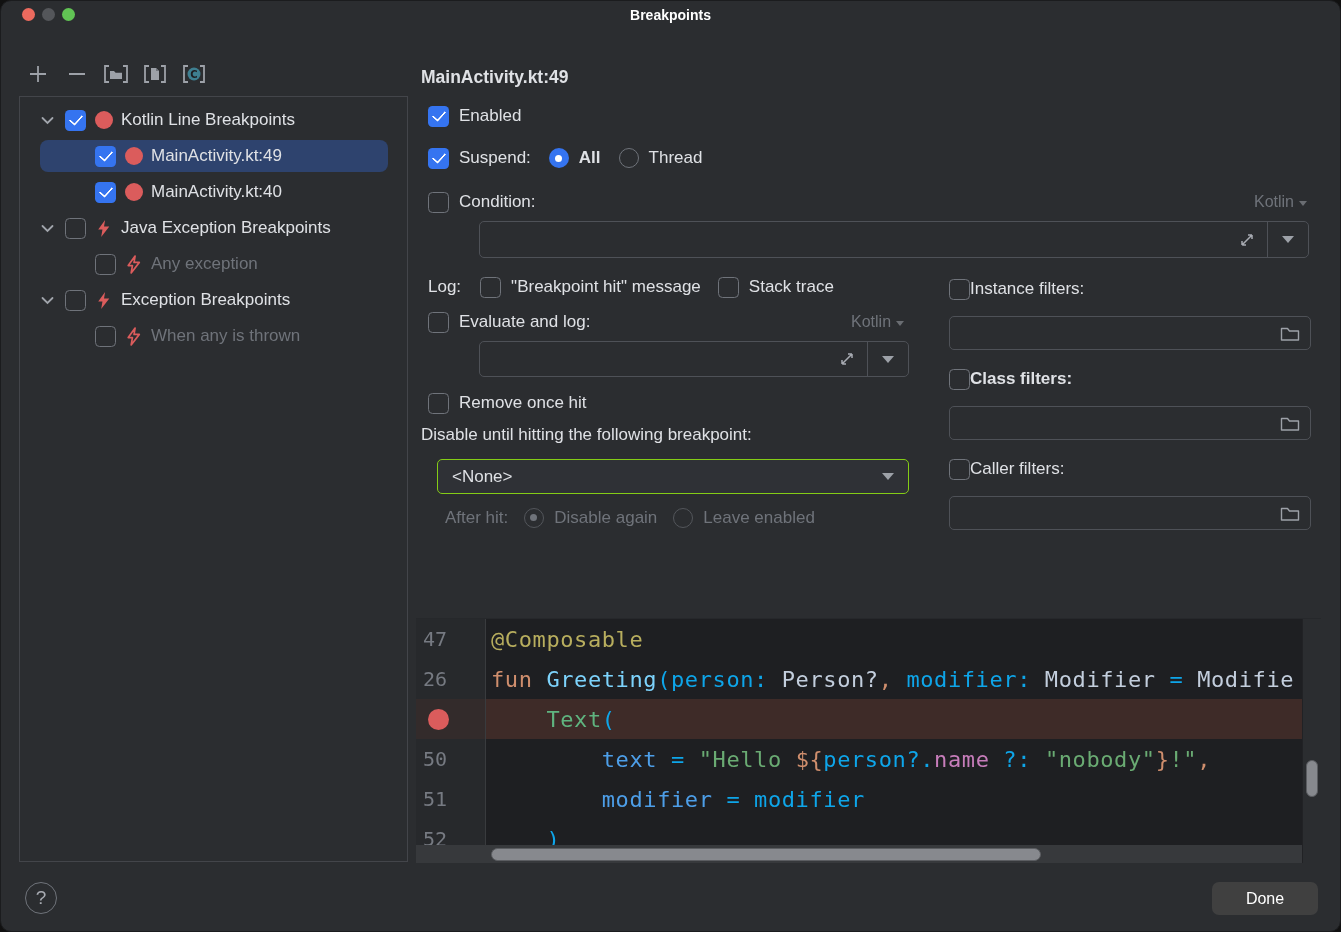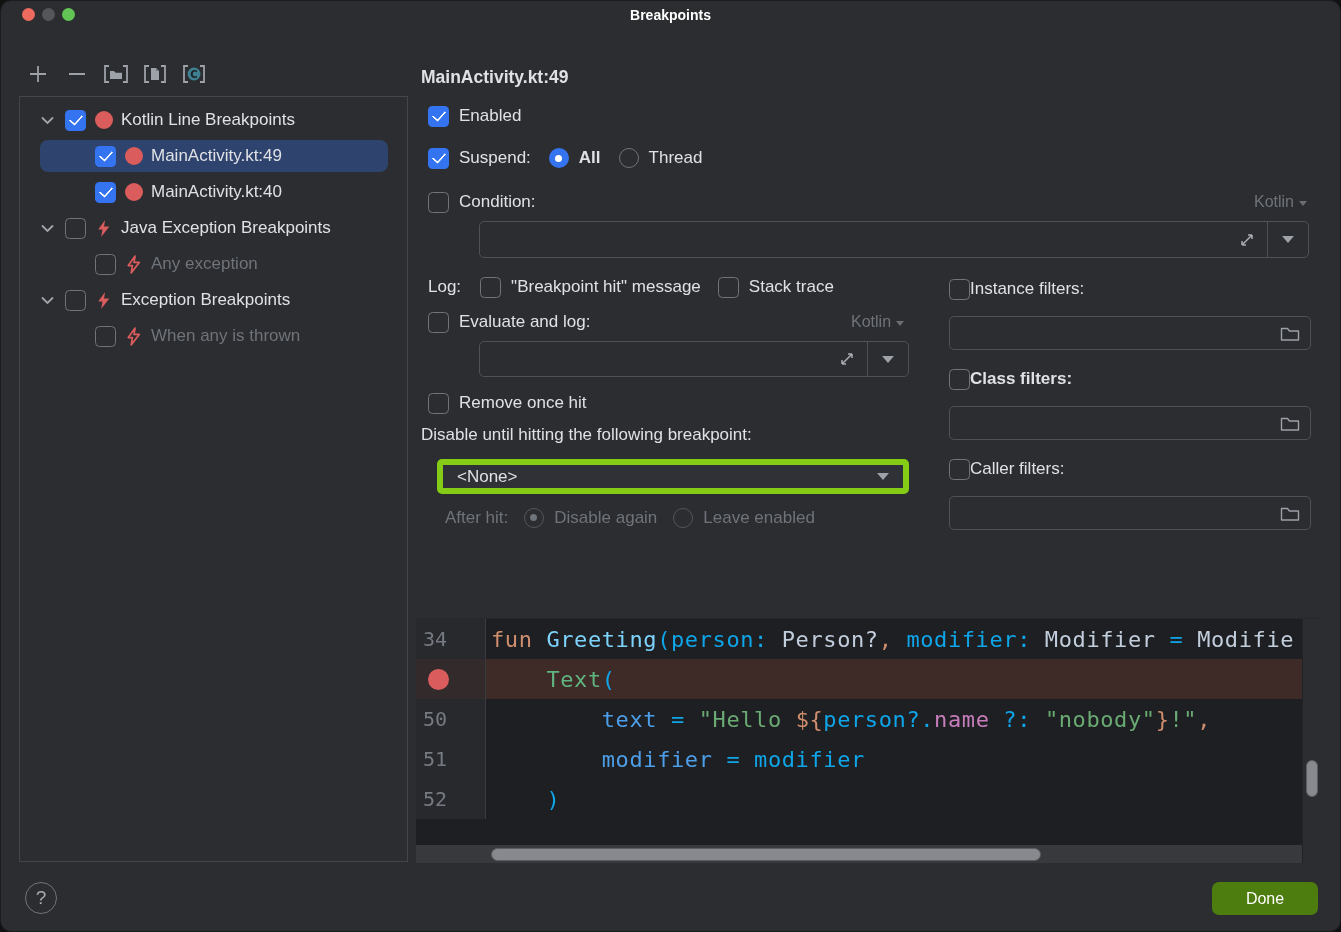--- a/index.html
+++ b/index.html
@@ -52,21 +52,21 @@
   .h1{font-size:17.5px;font-weight:700;color:#DFE1E5;}
   .frow{display:flex;align-items:center;gap:10px;font-size:17px;height:24px;}
   .lang{color:#6F737A;font-size:16px;display:flex;align-items:center;gap:5px;}
   .lang .tri{width:0;height:0;border-left:4.5px solid transparent;border-right:4.5px solid transparent;border-top:5.5px solid #6A6D72;margin-top:3px;}
   .tinput{border:1px solid #4E5157;border-radius:5px;box-sizing:border-box;display:flex;align-items:center;background:transparent;}
   .tinput .spacer{flex:1;}
   .tinput .expand{width:40px;display:flex;align-items:center;justify-content:center;align-self:stretch;}
   .tinput .divider{width:1px;align-self:stretch;background:#4E5157;}
   .tinput .combo-arrow{width:40px;display:flex;align-items:center;justify-content:center;align-self:stretch;}
   .arrow-down{width:0;height:0;border-left:6px solid transparent;border-right:6px solid transparent;border-top:7px solid #9DA1A8;}
-  .select{border:6px solid #84cc16;border-radius:5px;background:#2F3136;box-sizing:border-box;
+  .select{border:1px solid #84cc16;border-radius:5px;background:#2F3136;box-sizing:border-box;
     display:flex;align-items:center;font-size:17px;padding:0 14px;}
   .select .spacer{flex:1;}
   .filters-group-label{display:flex;align-items:center;font-size:17px;height:24px;}
   .filter-input{border:1px solid #4E5157;border-radius:5px;box-sizing:border-box;height:34px;
     display:flex;align-items:center;justify-content:flex-end;padding-right:10px;margin-top:15px;}
   
   .editor{position:absolute;left:415px;top:617px;width:905px;height:245px;background:#1E1F22;
     border-top:1px solid #26282B;box-sizing:border-box;overflow:hidden;}
   .code-row{display:flex;height:40px;align-items:center;}
   .gutter-cell{width:70px;flex:0 0 70px;align-self:stretch;background:#27292C;
@@ -83,21 +83,21 @@
   .tk-prop{color:#C77DBB;}.tk-comma{color:#CF8E6D}
   .vtrack{position:absolute;right:0;top:0;width:18px;height:100%;background:#2B2D30;border-left:1px solid #212225;}
   .vthumb{position:absolute;right:3px;top:141px;width:12px;height:37px;border-radius:6px;background:#87898E;border:1px solid #5B5D61;box-sizing:border-box;}
   .htrack{position:absolute;left:0;right:18px;bottom:0;height:18px;background:#37393C;}
   .hthumb{position:absolute;left:75px;top:2.5px;width:550px;height:13px;border-radius:7px;background:#87898E;border:1px solid #5B5D61;box-sizing:border-box;}
   
   .help{position:absolute;left:24px;top:881px;width:32px;height:32px;border-radius:50%;
     border:1.5px solid #6F737A;box-sizing:border-box;display:flex;align-items:center;justify-content:center;
     color:#A8ABB2;font-size:19px;}
   .done{position:absolute;left:1211px;top:881px;width:106px;height:33px;border-radius:7px;
-    background:#4d7c0f;color:#fff;font-size:16px;font-weight:500;display:flex;align-items:center;justify-content:center;border:none;}
+    background:#404040;color:#fff;font-size:16px;font-weight:500;display:flex;align-items:center;justify-content:center;border:none;}
   .bold{font-weight:700;}
 </style>
 </head>
 <body>
 
 <div class="window">
 
   <div class="titlebar">
     <div class="tl red"></div>
     <div class="tl mid"></div>
@@ -342,21 +342,25 @@
      <path d="M1.5 3.5 h6 l2 2.5 h9 v9 h-17 z" fill="none" stroke="#9DA1A8" stroke-width="1.4" stroke-linejoin="round"></path>
             </svg>
           </span>
         </div>
       </div>
     </div>
 
   <div class="editor">
     <div id="code-lines">
         <div class="code-row">
-          <div class="gutter-cell">34</div>
+          <div class="gutter-cell">47</div>
+          <div class="code-text"><span class="tk-ann">@Composable</span></div>
+        </div>
+        <div class="code-row">
+          <div class="gutter-cell">26</div>
           <div class="code-text"><span class="tk-kw">fun </span><span class="tk-fn">Greeting</span><span class="tk-txt">(person: </span><span class="tk-type">Person?</span><span class="tk-comma">,</span><span class="tk-txt"> modifier: </span><span class="tk-type">Modifier</span><span class="tk-txt"> = </span><span class="tk-type">Modifie</span></div>
         </div>
         <div class="code-row bp-row">
           <div class="gutter-cell">
             <span class="dot" style="width: 21px; height: 21px; margin-left: 5px;"></span>
           </div>
           <div class="code-text"><span class="tk-txt">    </span><span class="tk-green">Text</span><span class="tk-txt">(</span></div>
         </div>
         <div class="code-row">
           <div class="gutter-cell">50</div>

